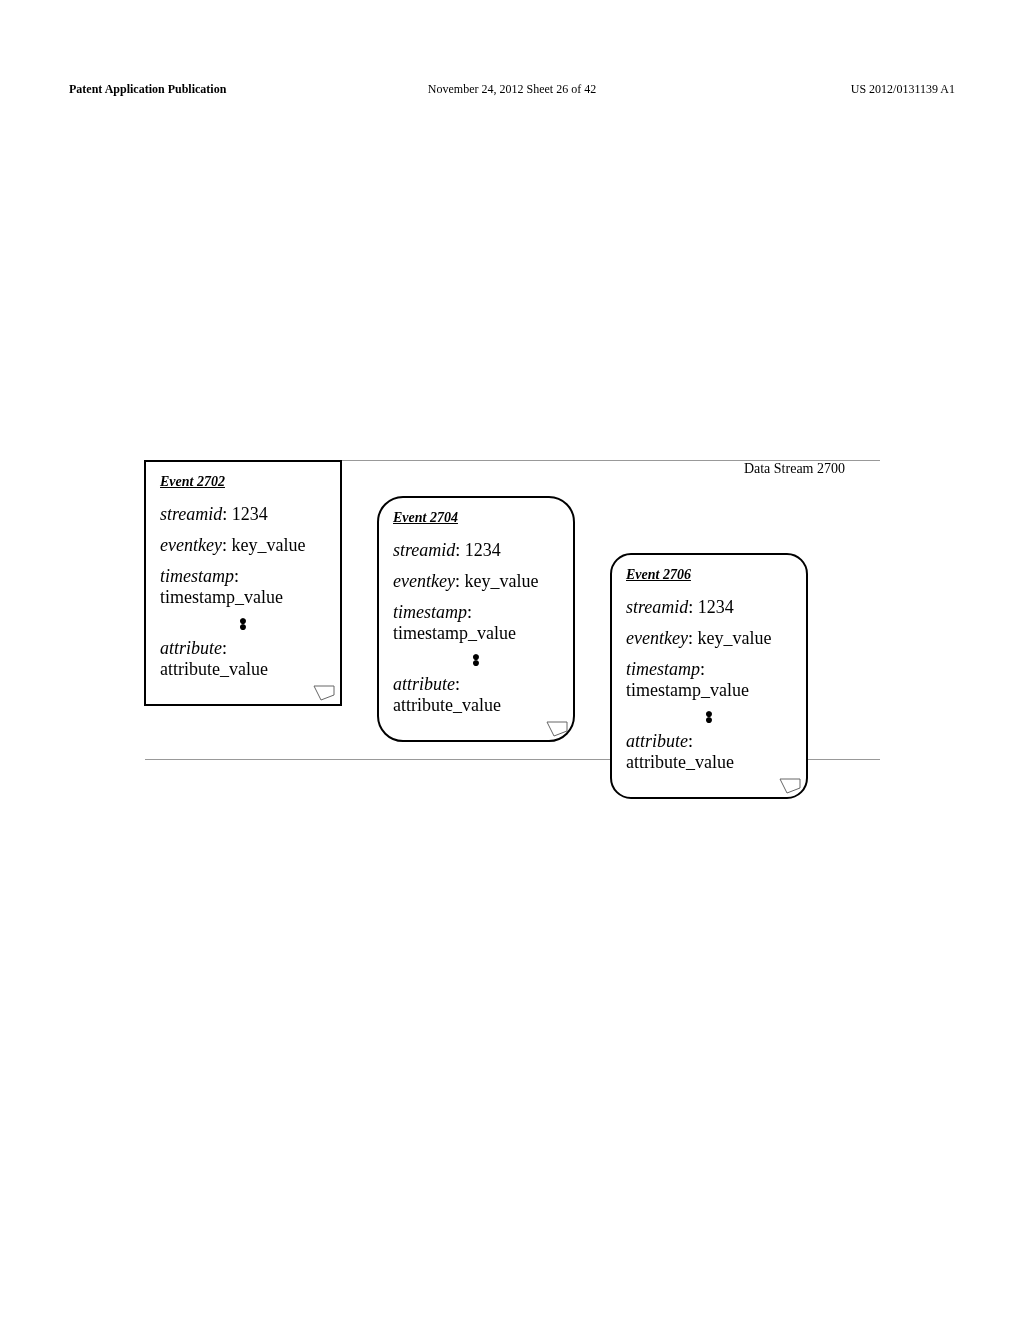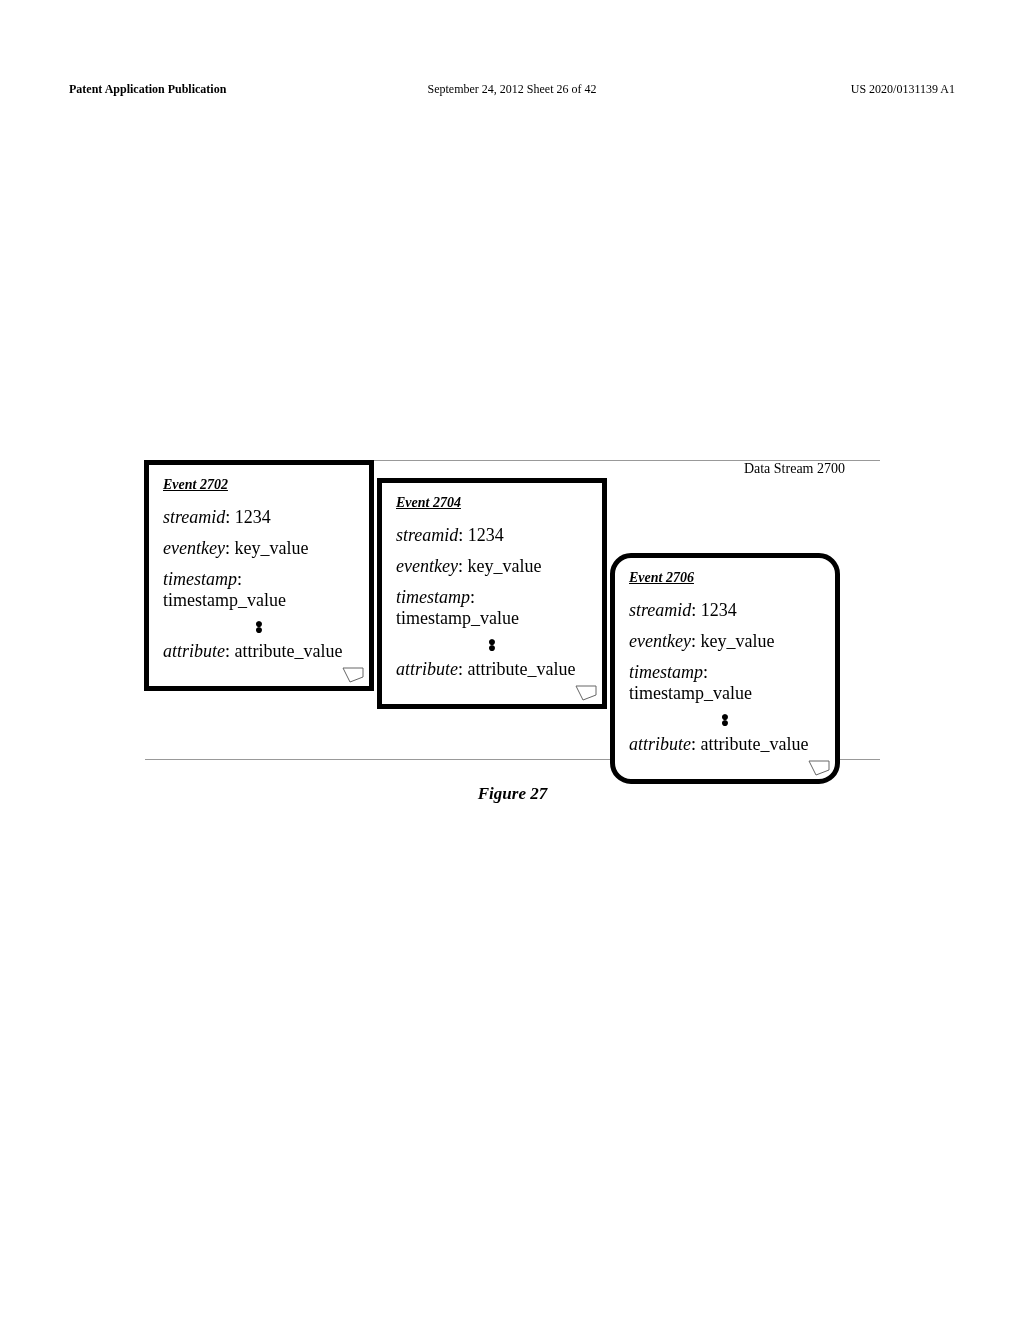--- a/index.html
+++ b/index.html
@@ -47,32 +47,33 @@
       height: 300px;
     }
     .stream-label {
       position: absolute;
       top: 0;
       right: 35px;
       font-size: 14px;
     }
     .event-box {
       position: absolute;
-      border: 5px solid #000000;
+      border: 2px solid #000000;
       background: #fff;
       padding: 12px 14px 14px 14px;
-      width: 230px;
+      width: 198px;
     }
     .event-box-1 {
       top: -1px;
       left: -1px;
     }
     .event-box-2 {
-      top: 17px;
+      top: 35px;
       left: 232px;
+      border-radius: 26px;
     }
     .event-box-3 {
       top: 92px;
       left: 465px;
       border-radius: 21px;
     }
     .event-title {
       font-weight: bold;
       font-style: italic;
       text-decoration: underline;
@@ -105,22 +106,22 @@
       font-style: italic;
       font-weight: bold;
       margin-top: 24px;
     }
   </style>
 </head>
 <body>
 
 <div class="header">
   <span class="header-left">Patent Application Publication</span>
-  <span class="header-center">September 24, 2012  Sheet 26 of 42</span>
-  <span class="header-right">US 2020/0131139 A1</span>
+  <span class="header-center">November 24, 2012  Sheet 26 of 42</span>
+  <span class="header-right">US 2012/0131139 A1</span>
 </div>
 
 <div class="diagram-container">
   <div class="stream-box">
     <span class="stream-label">Data Stream 2700</span>
 
     <div class="event-box event-box-1">
       <div class="event-title">Event 2702</div>
       <div class="event-row">
         <span class="event-label">streamid</span>: <span>1234</span>
@@ -174,14 +175,13 @@
       <div class="dots">●<br>●</div>
       <div class="event-row">
         <span class="event-label">attribute</span>: <span>attribute_value</span>
       </div>
       <svg class="callout" viewBox="0 0 22 16">
         <path d="M 1 1 L 21 1 L 21 10 L 8 15 L 1 1 Z" fill="none" stroke="#666" stroke-width="1"></path>
       </svg>
     </div>
 
   </div>
-  <div class="figure-caption">Figure 27</div>
 </div>
 
 </body></html>

